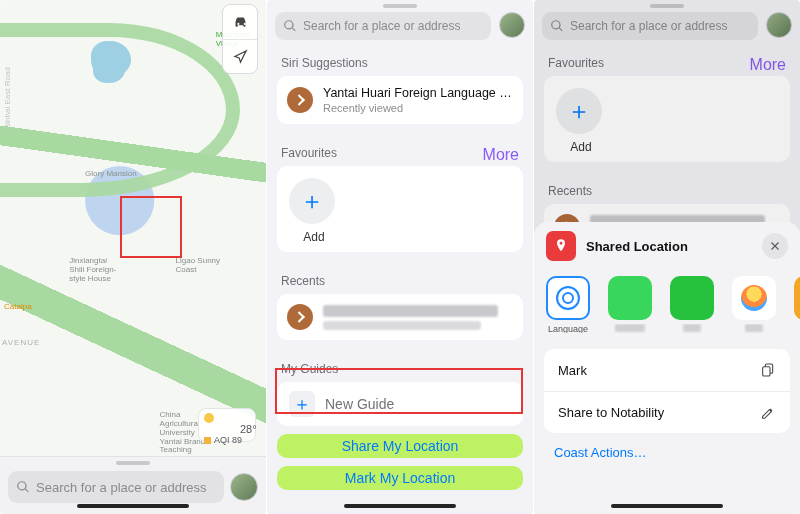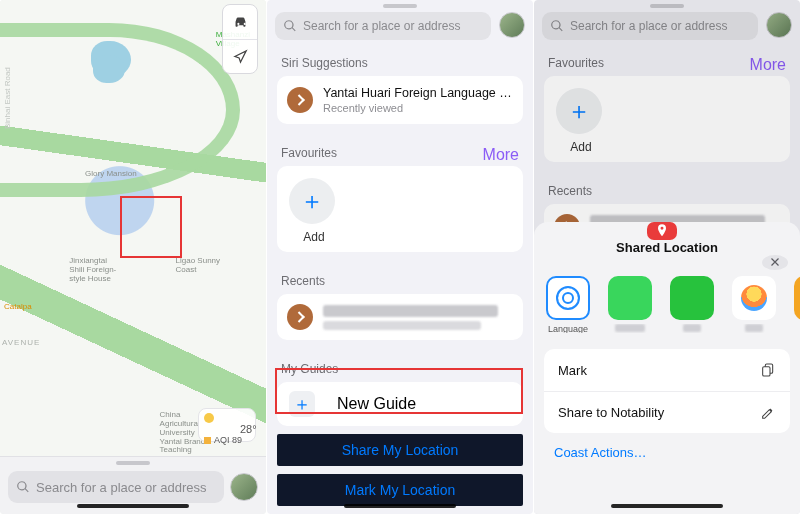--- a/index.html
+++ b/index.html
@@ -59,29 +59,29 @@
   .bullet{ width:26px; height:26px; border-radius:50%; background:#b06a3a; margin-right:10px; flex:0 0 26px; position:relative;}
   .bullet::after{ content:""; position:absolute; left:50%; top:50%; width:6px; height:6px; border:2px solid #fff; border-left:none; border-bottom:none; transform:translate(-60%,-50%) rotate(45deg);}
   .blur1{ height:12px; border-radius:3px; background:#c9c9cd; filter:blur(1.2px);}
   .blur2{ height:9px; border-radius:3px; background:#dadade; filter:blur(1.2px); margin-top:4px;}
   .sub { font-size:11px; color:#8e8e93; margin-top:2px;}
   .add-circle{ width:46px; height:46px; border-radius:50%; background:#eceef0; display:flex; align-items:center; justify-content:center; color:#007aff; font-size:24px; font-weight:300;}
   .add-lbl{ font-size:12px; color:#333; margin-top:6px; text-align:center;}
   .gcard{ margin:0 10px 8px; background:#fff; border-radius:10px;}
   .g-row{ display:flex; align-items:center; height:44px; padding:0 12px;}
   .g-plus{ width:26px; height:26px; border-radius:6px; background:#eef0f3; color:#007aff; display:flex; align-items:center; justify-content:center; font-size:18px; margin-right:10px;}
-  .g-row span{ color:#000000; font-size:16px; font-weight:500;margin-left:12px;}
-  .act-btn{ margin:0 10px 8px; height:32px; border-radius:2px; background:#0f172a; color:#007aff; font-size:14px; font-weight:500; display:flex; align-items:center; justify-content:center;}
+  .g-row span{ color:#737373; font-size:14px; font-weight:500;}
+  .act-btn{ margin:0 10px 8px; height:24px; border-radius:10px; background:#bef264; color:#007aff; font-size:14px; font-weight:500; display:flex; align-items:center; justify-content:center;}
   .rb2{ left:8px; top:368px; width:248px; height:46px;}
 
   
   .dim { position:absolute; inset:0; background:#000; opacity:.06;}
   .p3-top { position:absolute; left:0; right:0; top:44px; }
   .sheet{ position:absolute; left:0; right:0; bottom:0; top:222px; background:#f3f3f5; border-top-left-radius:14px; border-top-right-radius:14px; }
-  .sh-head{ display:flex; align-items:center; height:48px; padding:0 12px;flex-direction:column;}
+  .sh-head{ display:flex; align-items:center; height:48px; padding:0 12px;}
   .pin{ width:30px; height:30px; border-radius:7px; background:#e93b3b; display:flex; align-items:center; justify-content:center; margin-right:10px;}
   .pin svg{ width:16px; height:16px;}
   .sh-title{ font-size:13px; font-weight:600; color:#111;}
   .xbtn{ margin-left:auto; width:26px; height:26px; border-radius:50%; background:#e4e4e8; color:#5a5a60; display:flex; align-items:center; justify-content:center; font-size:14px;}
   .apps{ display:flex; gap:18px; padding:6px 12px 10px; overflow:hidden;}
   .app{ width:48px; text-align:center;}
   .app .ic{ width:44px; height:44px; border-radius:10px; margin:0 auto;}
   .app .lb{ font-size:9px; color:#555; margin-top:4px; height:9px; overflow:hidden;}
   .airdrop{ background:#fff; border:2px solid #1f8bff; display:flex; align-items:center; justify-content:center;}
   .airdrop span{ width:24px; height:24px; border-radius:50%; border:2px solid #1f8bff; box-shadow: inset 0 0 0 4px #fff, inset 0 0 0 6px #1f8bff;}

